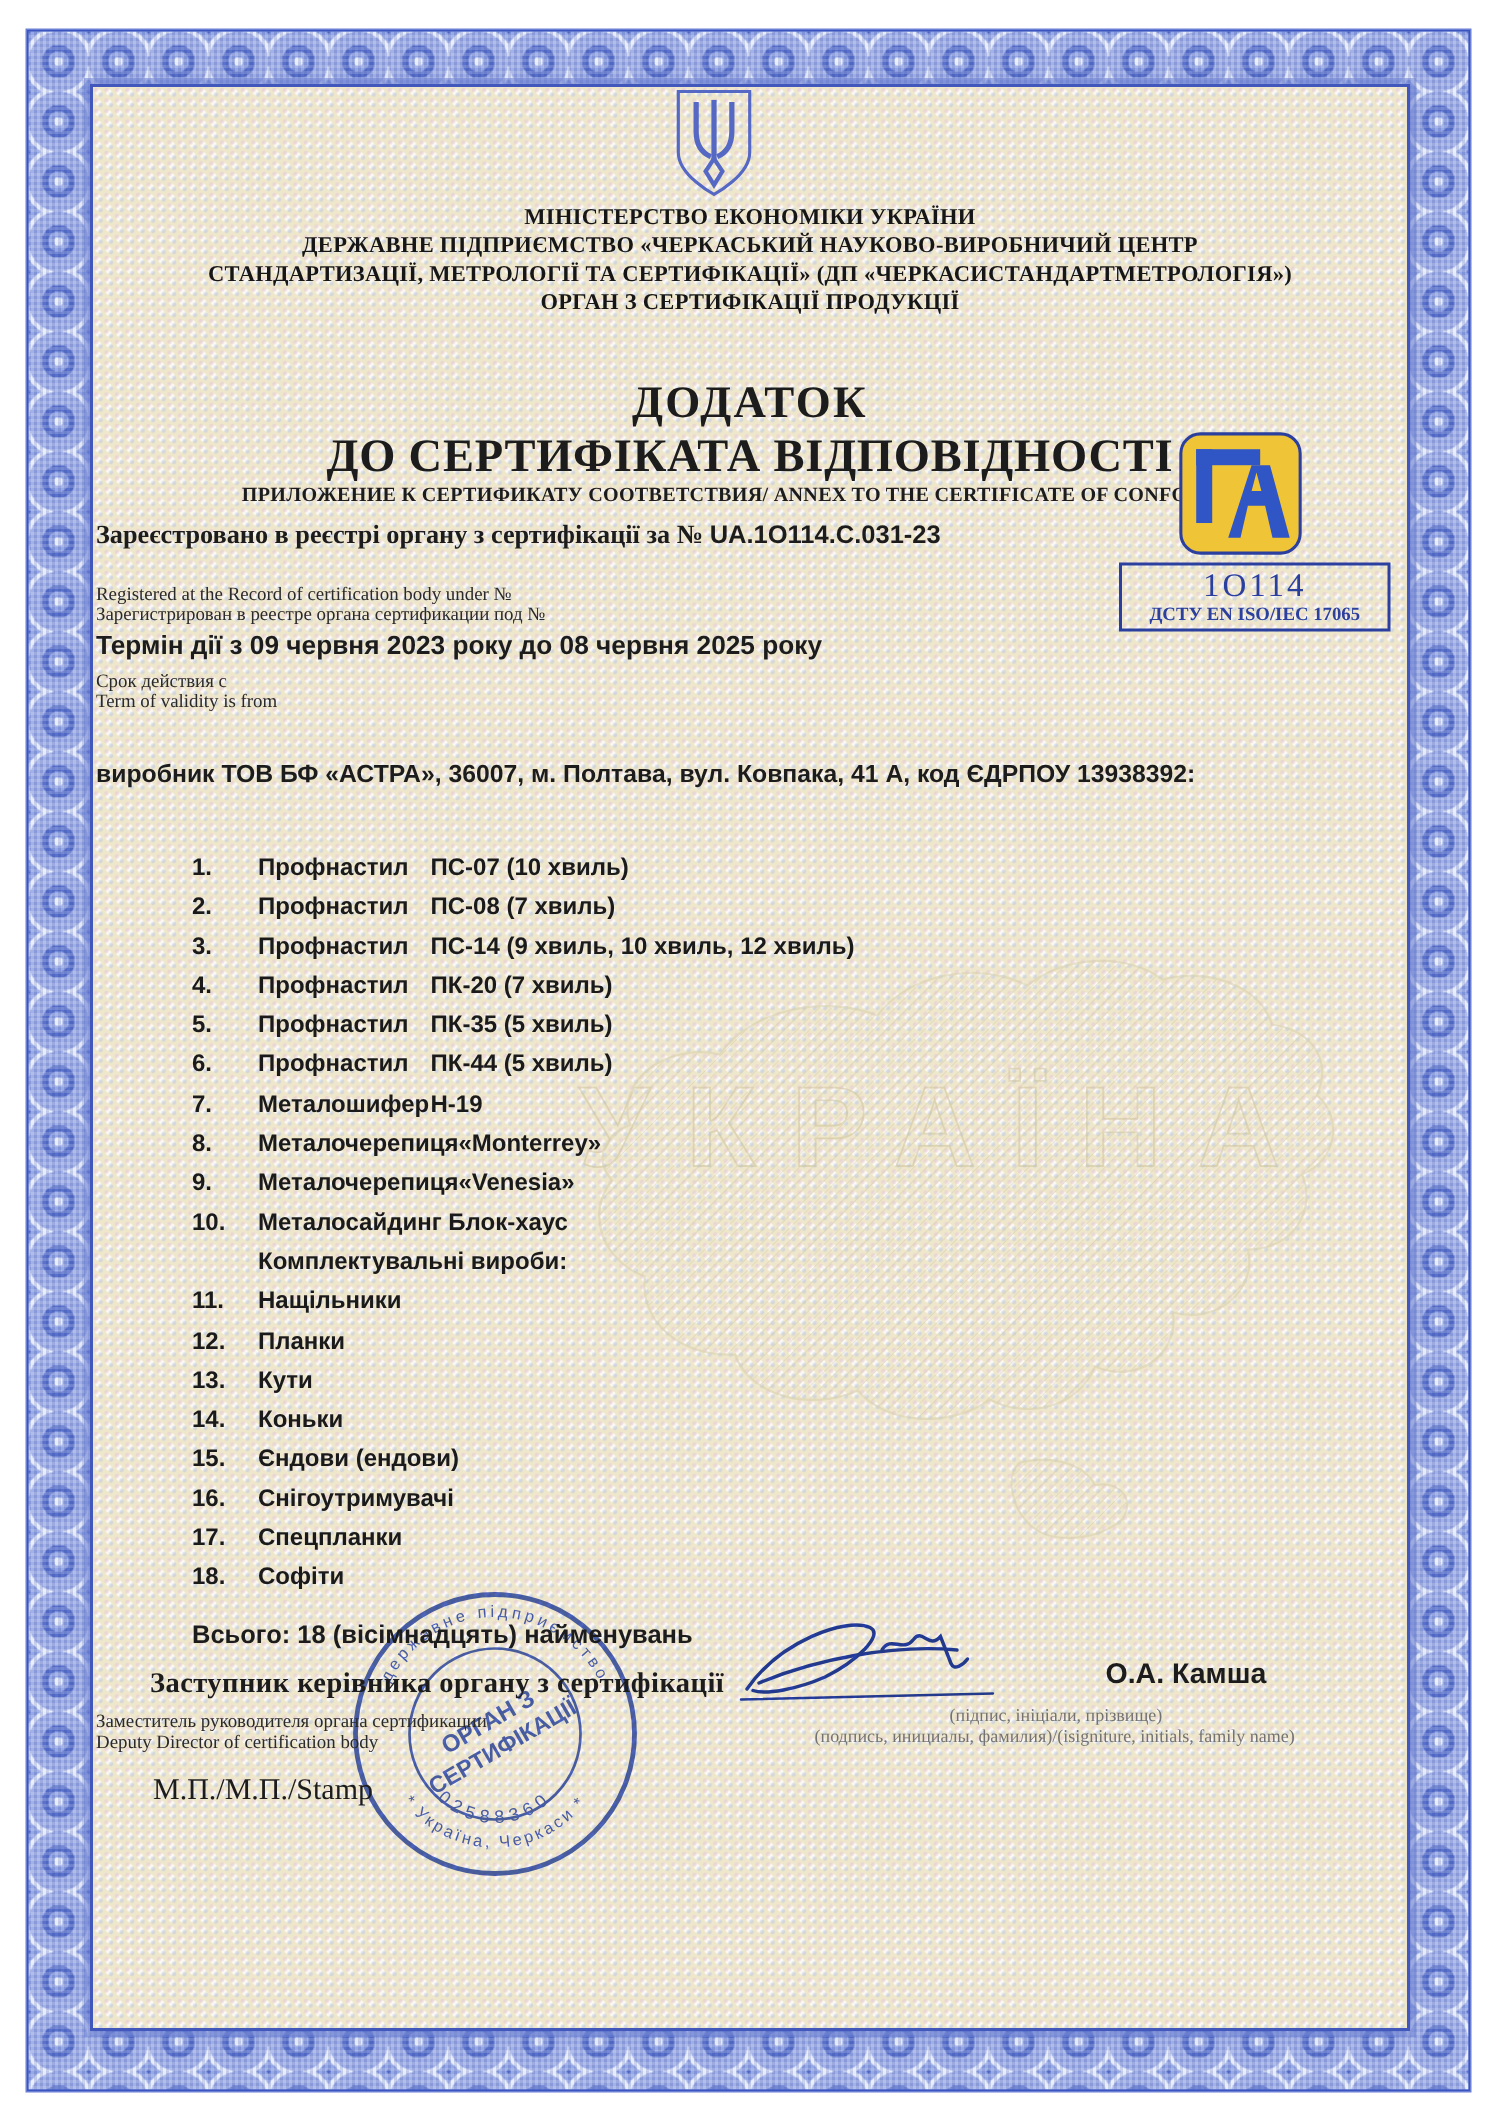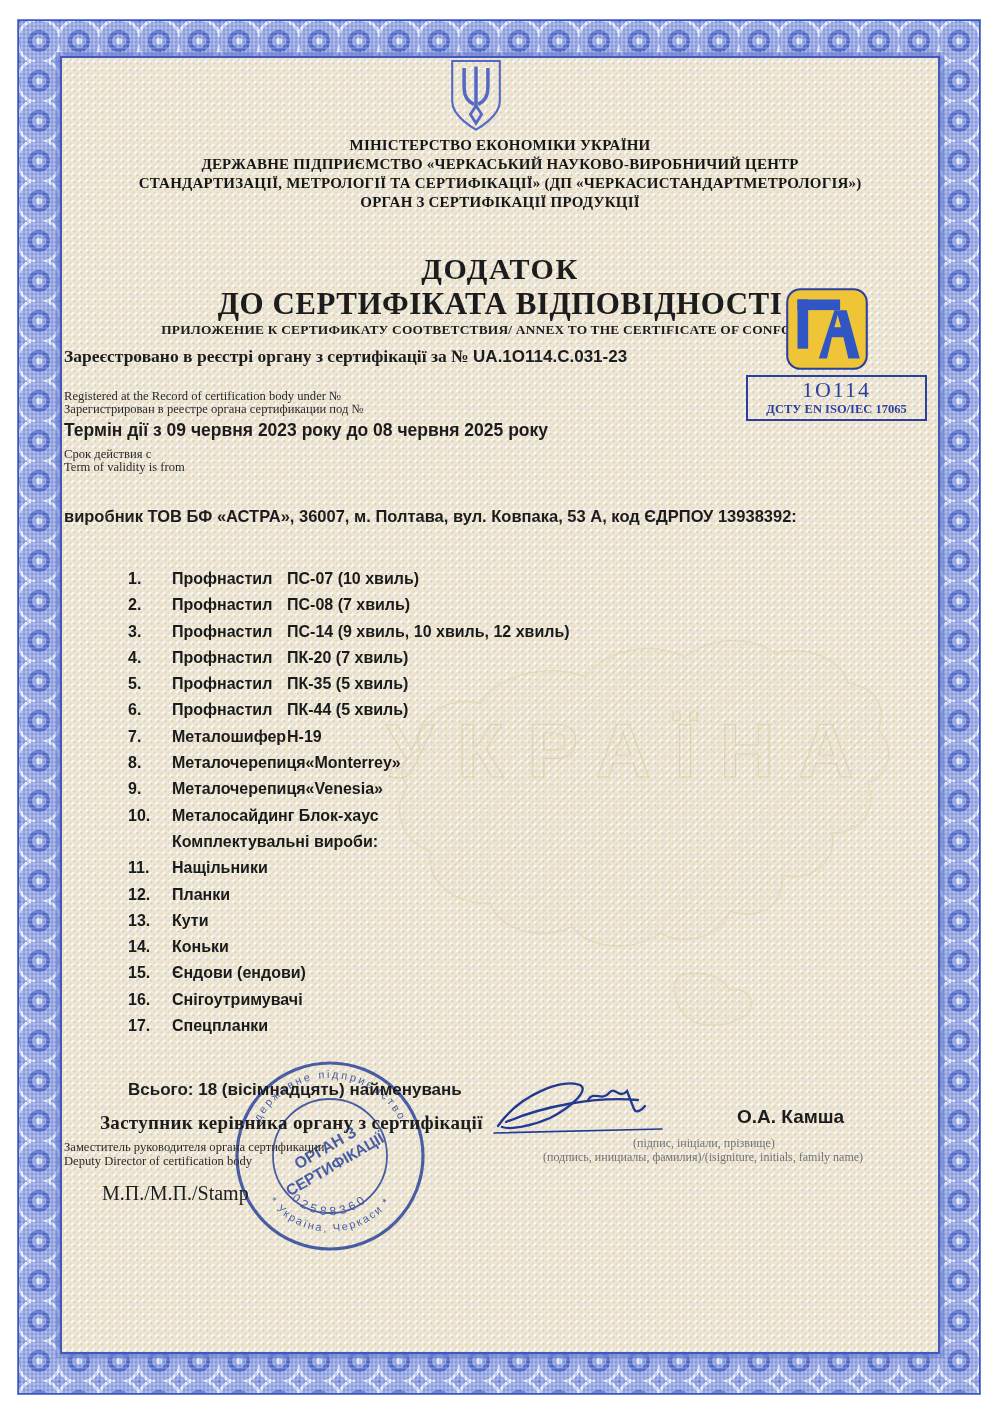--- a/index.html
+++ b/index.html
@@ -119,21 +119,21 @@
       <span class="reg-main">Зареєстровано в реєстрі органу з сертифікації за № </span><span class="reg-num">UA.1О114.С.031-23</span>
     </div>
     <div class="abs small-serif" style="left:64px;top:375px;margin-top:27px;">Зарегистрирован в реестре органа сертификации под №</div>
     <div class="abs small-serif" style="left:64px;top:389px;">Registered at the Record of certification body under №</div>
 
     <div class="abs sans-b validity" style="left:64px;top:420px;">Термін дії з 09 червня 2023 року  до  08 червня 2025 року</div>
     <div class="abs small-serif" style="left:64px;top:447px;">Срок действия с</div>
     <div class="abs small-serif" style="left:64px;top:460px;">Term of validity is from</div>
 
     <div class="abs sans-b intro" style="left:64px;top:503px;width:840px;">
-      <div>виробник ТОВ БФ «АСТРА», 36007, м. Полтава, вул. Ковпака, 53 А, код ЄДРПОУ 13938392:</div>
+      <div>виробник ТОВ БФ «АСТРА», 36007, м. Полтава, вул. Ковпака, 41 А, код ЄДРПОУ 13938392:</div>
     </div>
 
     <div class="prod-list">
 
         <div class="prod-row">
           <span class="num">1.</span>
           <span class="pname">Профнастил</span>
           <span class="pspec">ПС-07 (10 хвиль)</span>
         </div>
 
@@ -232,20 +232,25 @@
           <span class="pname">Снігоутримувачі</span>
           <span class="pspec"></span>
         </div>
 
         <div class="prod-row">
           <span class="num">17.</span>
           <span class="pname">Спецпланки</span>
           <span class="pspec"></span>
         </div>
 
+        <div class="prod-row">
+          <span class="num">18.</span>
+          <span class="pname">Софіти</span>
+          <span class="pspec"></span>
+        </div>
       </div>
 
     <div class="abs sans-b total" style="left:128px;top:1080px;">Всього: 18 (вісімнадцять) найменувань</div>
 
     <div class="abs sig-title" style="left:64px;top:1112px;margin-left:36px;">Заступник керівника органу з сертифікації</div>
     <div class="abs small-serif" style="left:64px;top:1140px;">Заместитель руководителя органа сертификации</div>
     <div class="abs small-serif" style="left:64px;top:1154px;">Deputy Director of certification body</div>
     <div class="abs mp" style="left:102px;top:1182px;">М.П./М.П./Stamp</div>
 
     <div class="abs sans-b name" style="left:737px;top:1106px;">О.А. Камша</div>

